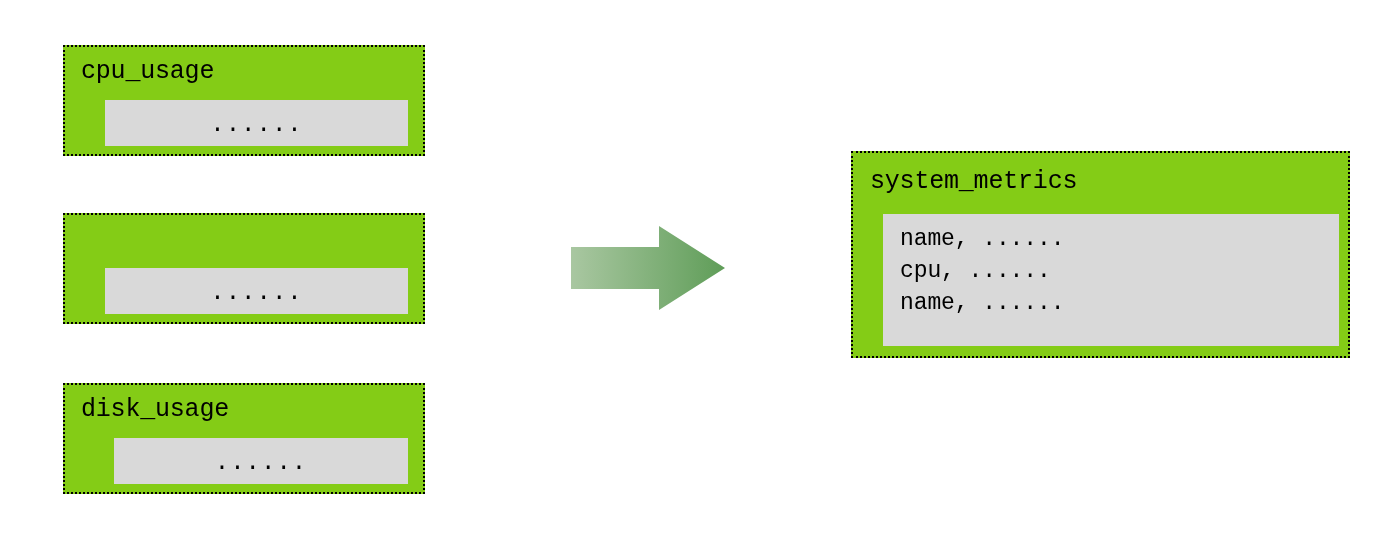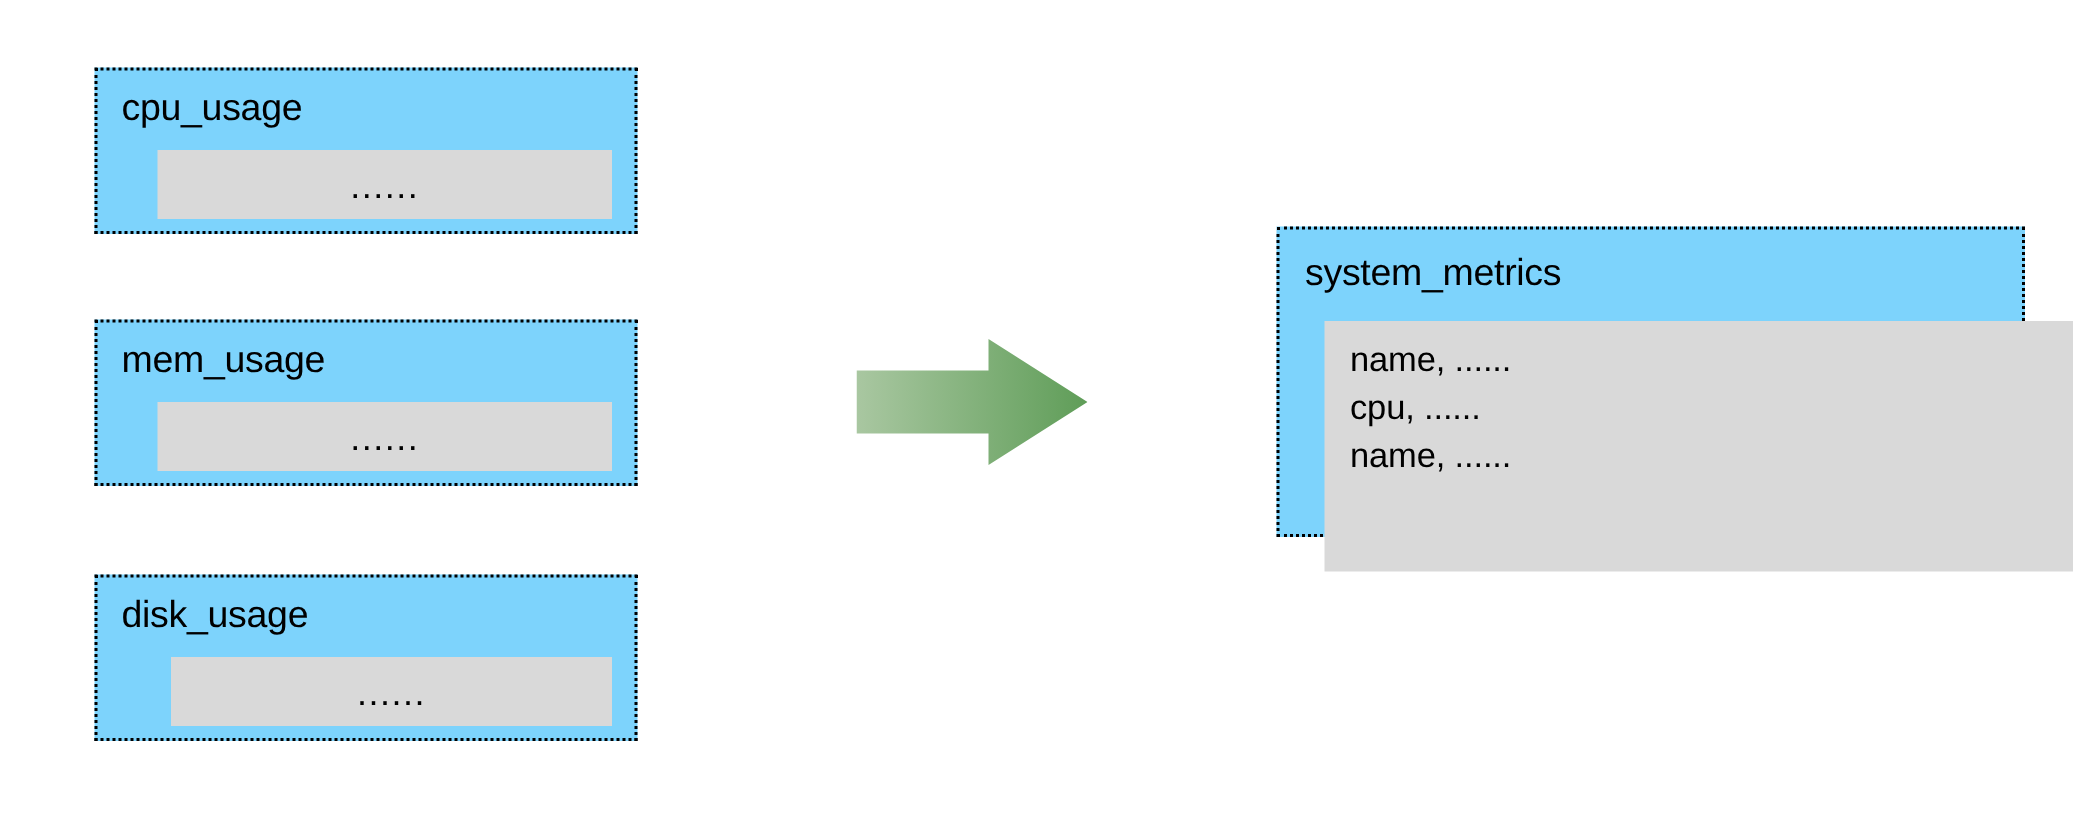--- a/index.html
+++ b/index.html
@@ -21,21 +21,22 @@
     left: 0; top: 0;
     width: 1392px;
     height: 559px;
   }
 
   
   .entity {
     position: absolute;
     box-sizing: border-box;
     border: 2px dotted #000000;
-    background: #7dd3fc;
+    background: #84cc16;
+    font-family: Liberation Mono, monospace;
   }
 
   .entity-title {
     position: absolute;
     left: 16px;
     top: 10px;
     font-size: 25px;
     line-height: 30px;
     color: #000000;
     white-space: nowrap;
@@ -81,21 +82,21 @@
   #src-1 .panel { left: 40px; top: 53px; width: 303px; height: 46px; }
   #src-2 .panel { left: 49px; top: 53px; width: 294px; height: 46px; }
 
   #src-0 .panel-ellipsis,
   #src-1 .panel-ellipsis,
   #src-2 .panel-ellipsis { top: 13px; }
 
   
   #target { left: 851px; top: 151px; width: 499px; height: 207px; }
   #target .entity-title { left: 17px; top: 14px; }
-  #target .panel { left: 30px; top: 61px; width: 456px; height: 167px; padding-left: 43px; }
+  #target .panel { left: 30px; top: 61px; width: 456px; height: 132px; }
 
   
   .arrow {
     position: absolute;
     left: 571px;
     top: 226px;
     width: 154px;
     height: 84px;
   }
 </style>
@@ -105,21 +106,20 @@
 <div class="canvas">
 
   <div class="entity" id="src-0">
     <div class="entity-title">cpu_usage</div>
     <div class="panel">
       <div class="panel-ellipsis">......</div>
     </div>
   </div>
 
   <div class="entity" id="src-1">
-    <div class="entity-title">mem_usage</div>
     <div class="panel">
       <div class="panel-ellipsis">......</div>
     </div>
   </div>
 
   <div class="entity" id="src-2">
     <div class="entity-title">disk_usage</div>
     <div class="panel">
       <div class="panel-ellipsis">......</div>
     </div>

